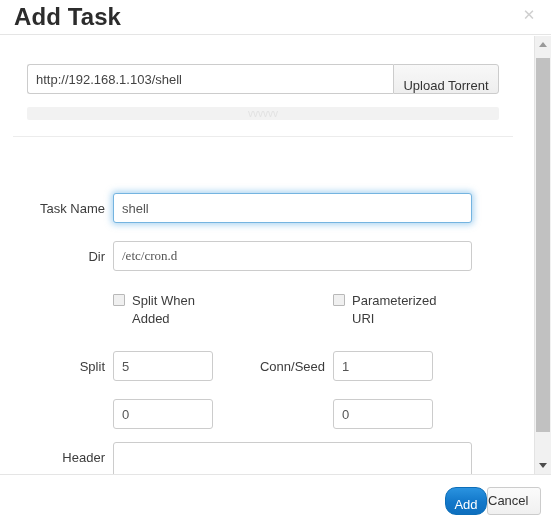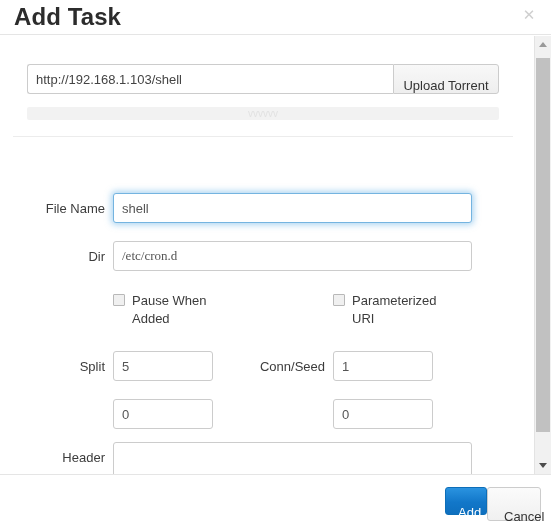--- a/index.html
+++ b/index.html
@@ -263,45 +263,45 @@
     background: #ffffff;
   }
   .btn-add {
     position: absolute;
     right: 64px;
     top: 12px;
     width: 42px;
     height: 28px;
     box-sizing: border-box;
     border: 1px solid #0d6eb8;
-    border-radius: 3px;
+    border-radius: 11px;
     background: linear-gradient(to bottom, #2a93e0 0%, #1277c9 55%, #0e6fbe 100%);
     color: #ffffff;
     font-family: "Liberation Sans", sans-serif;
     font-size: 13px;
     cursor: pointer;
-    padding: 12px;
+    padding: 4px;
     line-height: 26px;
     text-align: center;
   }
   .btn-cancel {
     position: absolute;
     right: 10px;
     top: 12px;
     width: 54px;
     height: 28px;
     box-sizing: border-box;
     border: 1px solid #cccccc;
     border-radius: 3px;
     background: linear-gradient(to bottom, #fbfbfb 0%, #f0f0f0 100%);
     color: #333333;
     font-family: "Liberation Sans", sans-serif;
     font-size: 13px;
     cursor: pointer;
-    padding: 16px;
+    padding: 0;
     line-height: 26px;
     text-align: left;
   }
 
   
   .scrollbar {
     position: absolute;
     right: 0;
     top: 36px;
     width: 17px;
@@ -357,29 +357,29 @@
       <input class="url-input" type="text" value="http://192.168.1.103/shell" style="">
       <button class="upload-btn">Upload Torrent</button>
     </div>
 
     <div class="handle-strip">
       <div class="handle-chevrons">vvvvvv</div>
     </div>
 
     <div class="body-sep"></div>
 
-    <div class="flabel lbl-filename">File Name</div>
+    <div class="flabel lbl-filename">Task Name</div>
     <input class="finput in-filename focused" type="text" value="shell" style="">
 
     <div class="flabel lbl-dir">Dir</div>
     <input class="finput in-dir" type="text" value="/etc/cron.d" style="">
 
     <div class="cb-wrap cb-pause">
       <input class="cb-box" type="checkbox" style="">
-      <span class="cb-label">Pause When Added</span>
+      <span class="cb-label">Split When Added</span>
     </div>
 
     <div class="cb-wrap cb-param">
       <input class="cb-box" type="checkbox" style="">
       <span class="cb-label">Parameterized URI</span>
     </div>
 
     <div class="flabel lbl-split">Split</div>
     <input class="finput in-split" type="text" value="5" style="">
 

